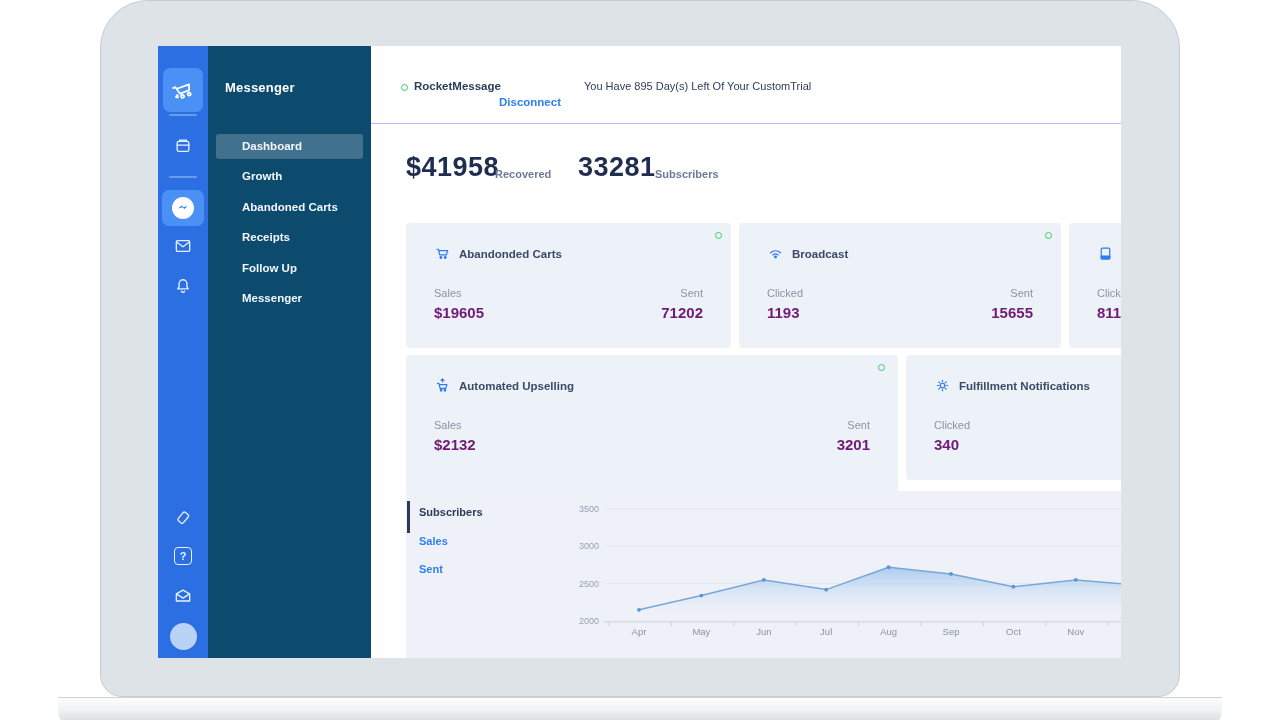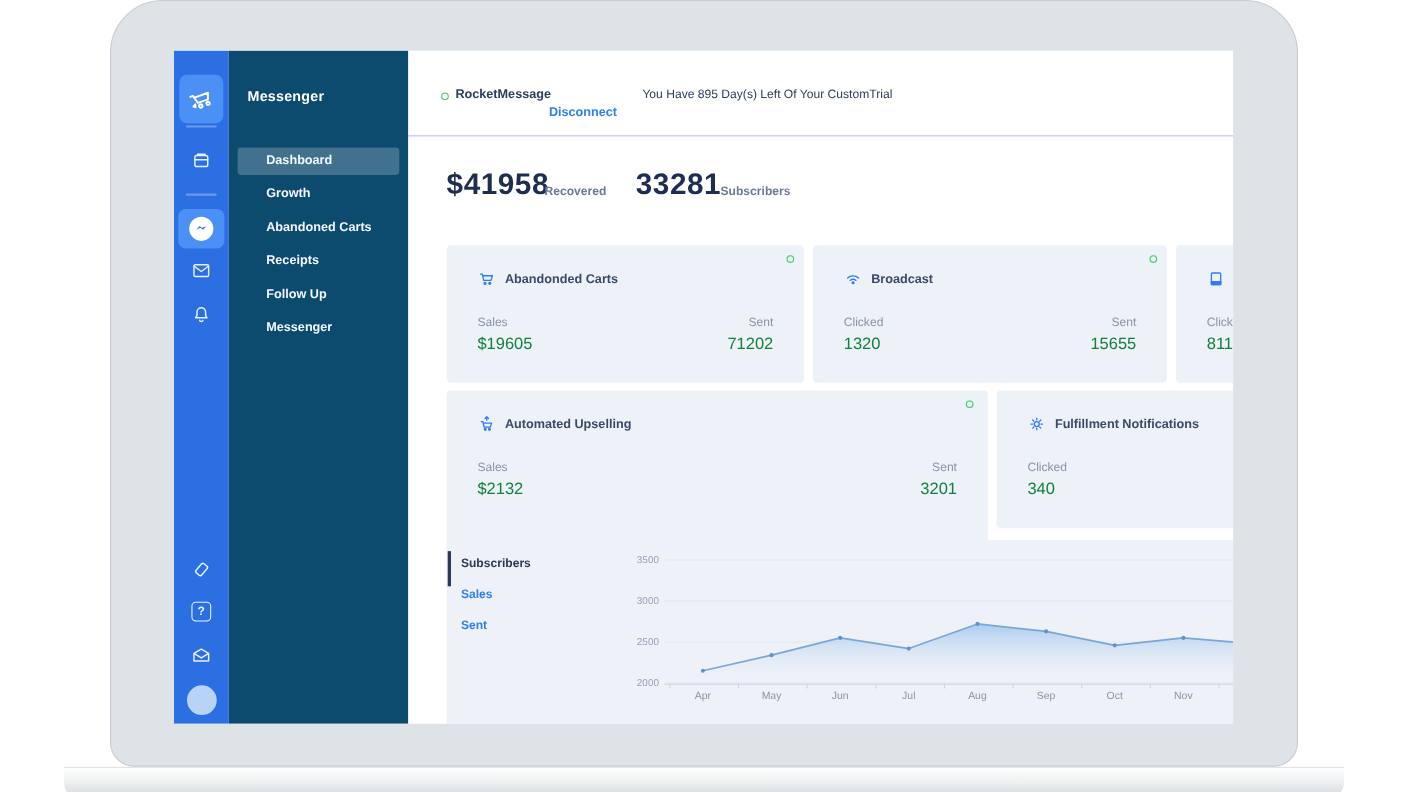--- a/index.html
+++ b/index.html
@@ -49,21 +49,21 @@
   .stat-value { position:absolute; top:106px; font-size:27px; font-weight:800; color:#1f2d50; letter-spacing:.5px; }
   .stat-label { position:absolute; top:122px; font-size:11px; font-weight:700; color:#6d7a95; }
 
   .card { position:absolute; background:#edf1f8; border-radius:4px; }
   .card .dot { position:absolute; top:9px; right:9px; }
   .card-head { position:absolute; left:28px; top:22px; display:flex; align-items:center; gap:8px; }
   .card-title { font-size:11.5px; font-weight:600; color:#3b4a66; }
   .cicon { color:#2f7bf0; display:flex; }
   .cstat { position:absolute; top:64px; }
   .cstat .clabel { font-size:11px; color:#8a94a8; margin-bottom:5px; }
-  .cstat .cvalue { font-size:15px; font-weight:400; color:#15803d; }
+  .cstat .cvalue { font-size:15px; font-weight:700; color:#701a75; }
   .cstat.left { left:28px; }
   .cstat.right { right:28px; text-align:right; }
 
   .chart-card { position:absolute; left:35px; top:445px; width:965px; height:172px; background:#eef1f8; border-radius:4px; }
   .tab { position:absolute; left:13px; font-size:11px; font-weight:700; cursor:pointer; }
   .tab.active { color:#2c3a55; }
   .tab.link { color:#2f80ed; }
   .tab-indicator { position:absolute; left:1px; top:10px; width:2.5px; height:32px; background:#2c3a55; }
   .chart-svg { position:absolute; left:172px; top:5px; }
 
@@ -206,21 +206,21 @@
                   <path d="M5 11a10 10 0 0 1 14 0"></path>
                   <path d="M8.2 14a6 6 0 0 1 7.6 0"></path>
                   <circle cx="12" cy="17" r="1.2" fill="currentColor"></circle>
                 </g>
               </svg>
           </span>
           <span class="card-title">Broadcast</span>
         </div>
         <div class="cstat left">
           <div class="clabel">Clicked</div>
-          <div class="cvalue">1320</div>
+          <div class="cvalue">1193</div>
         </div>
         <div class="cstat right">
           <div class="clabel">Sent</div>
           <div class="cvalue">15655</div>
         </div>
       </div>
 
       <div class="card" style="left:698px; top:177px; width:322px; height:125px">
         <div class="card-head">
           <span class="cicon">

